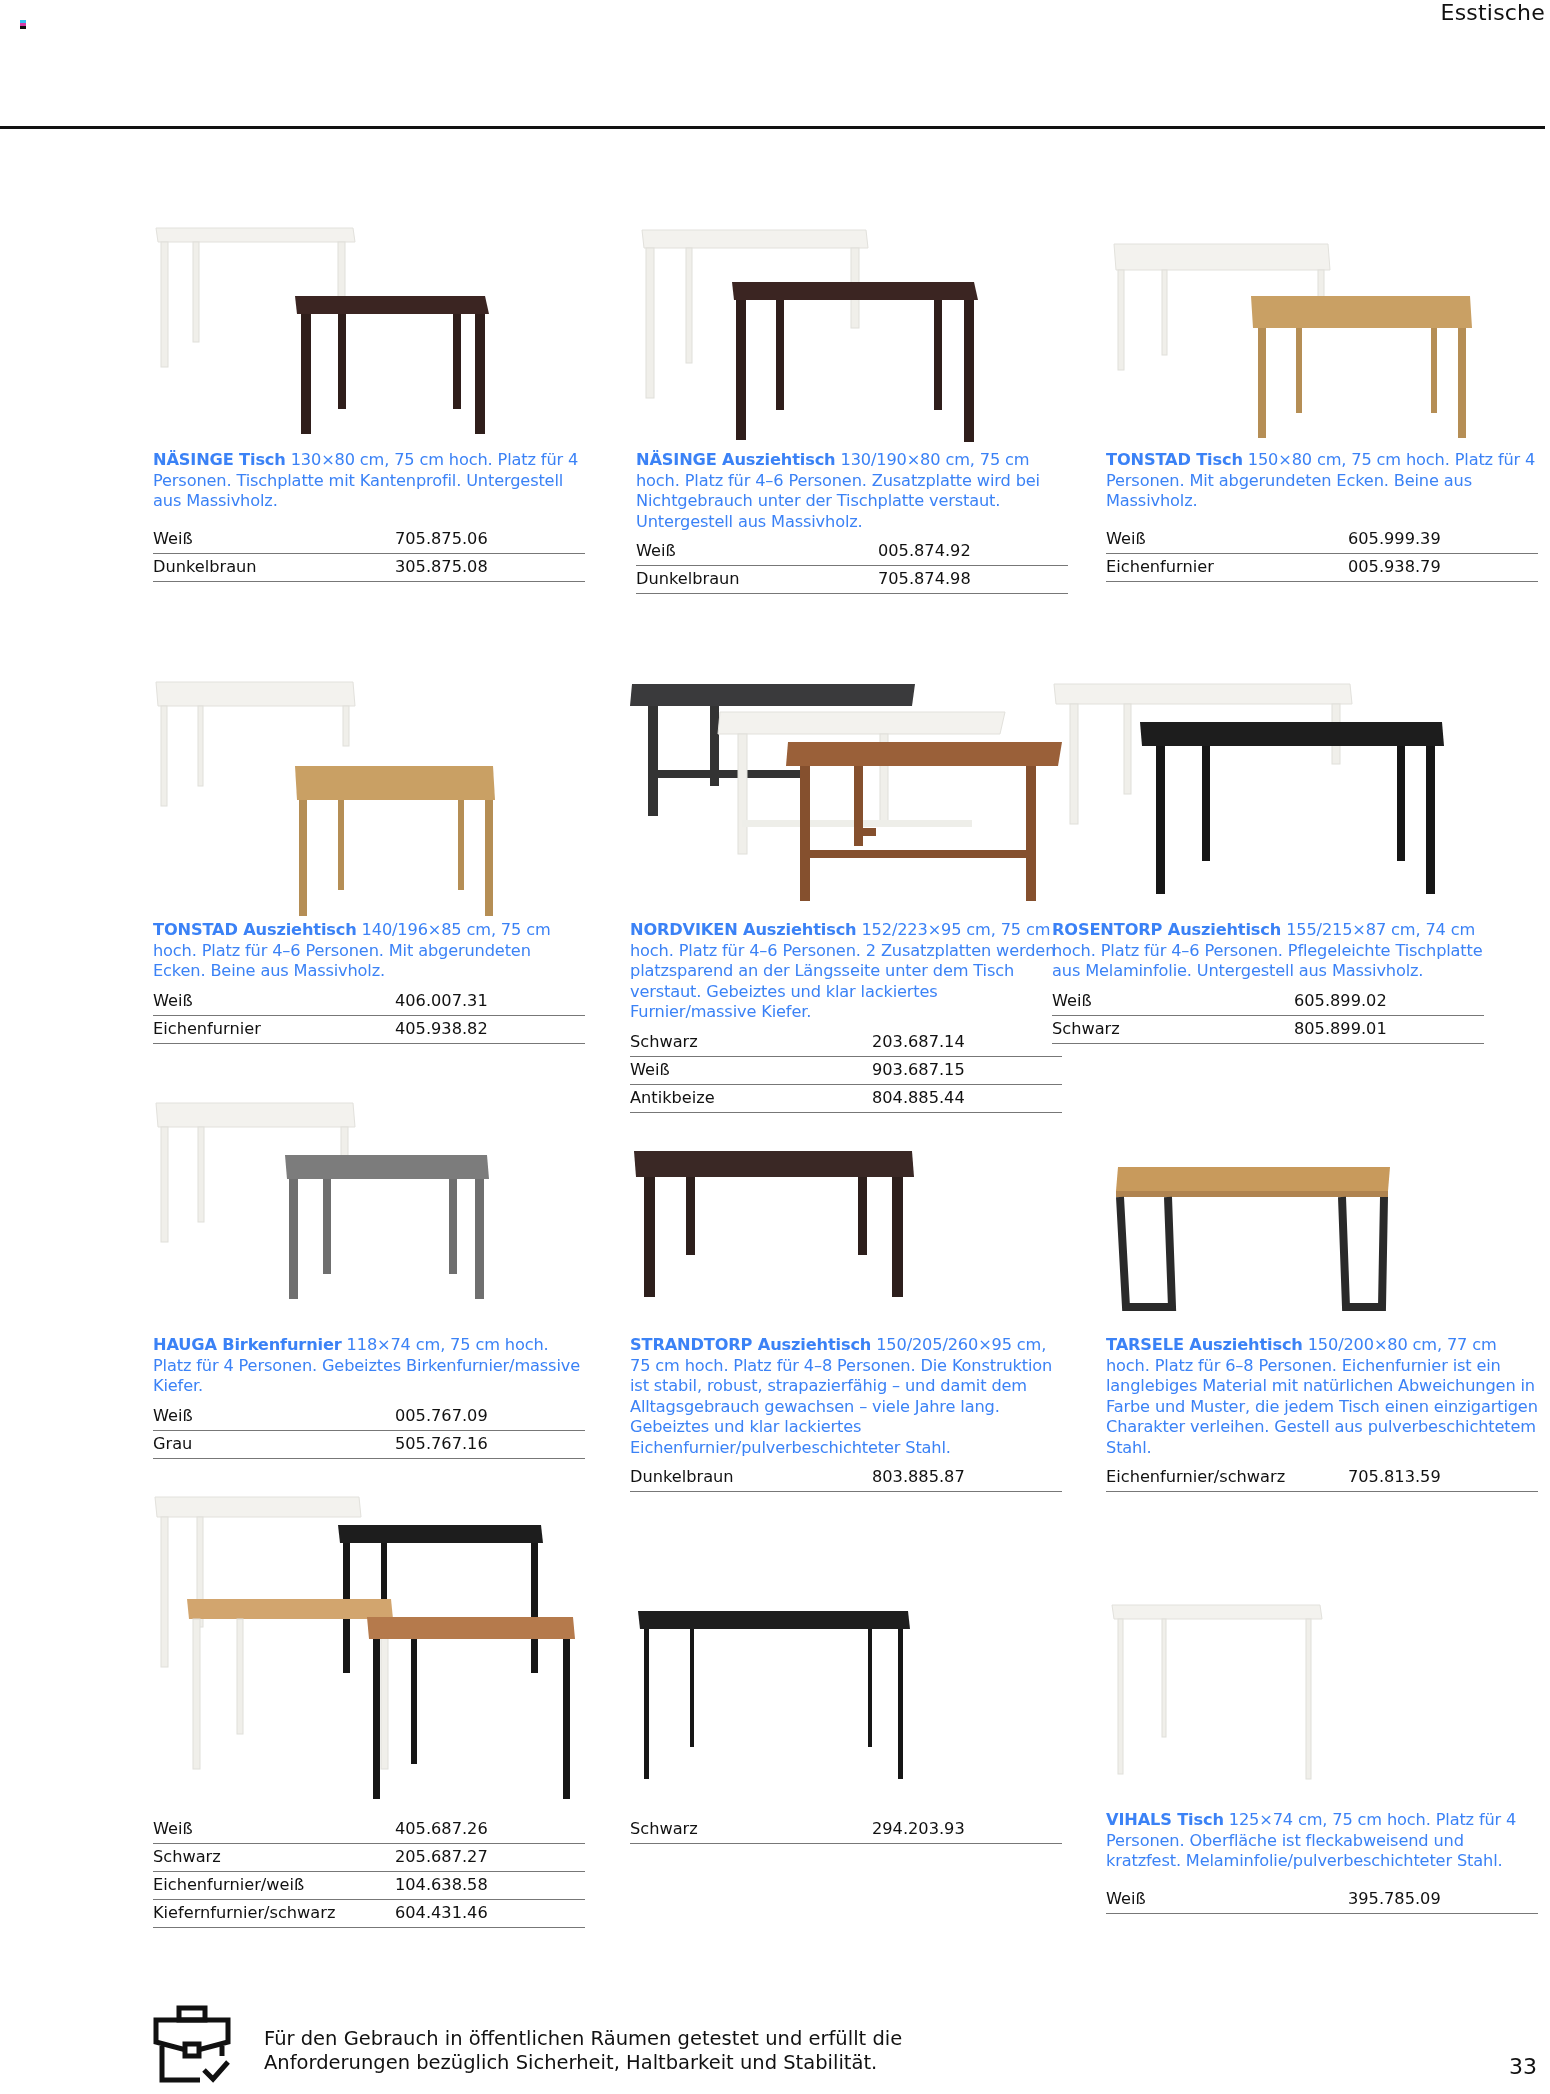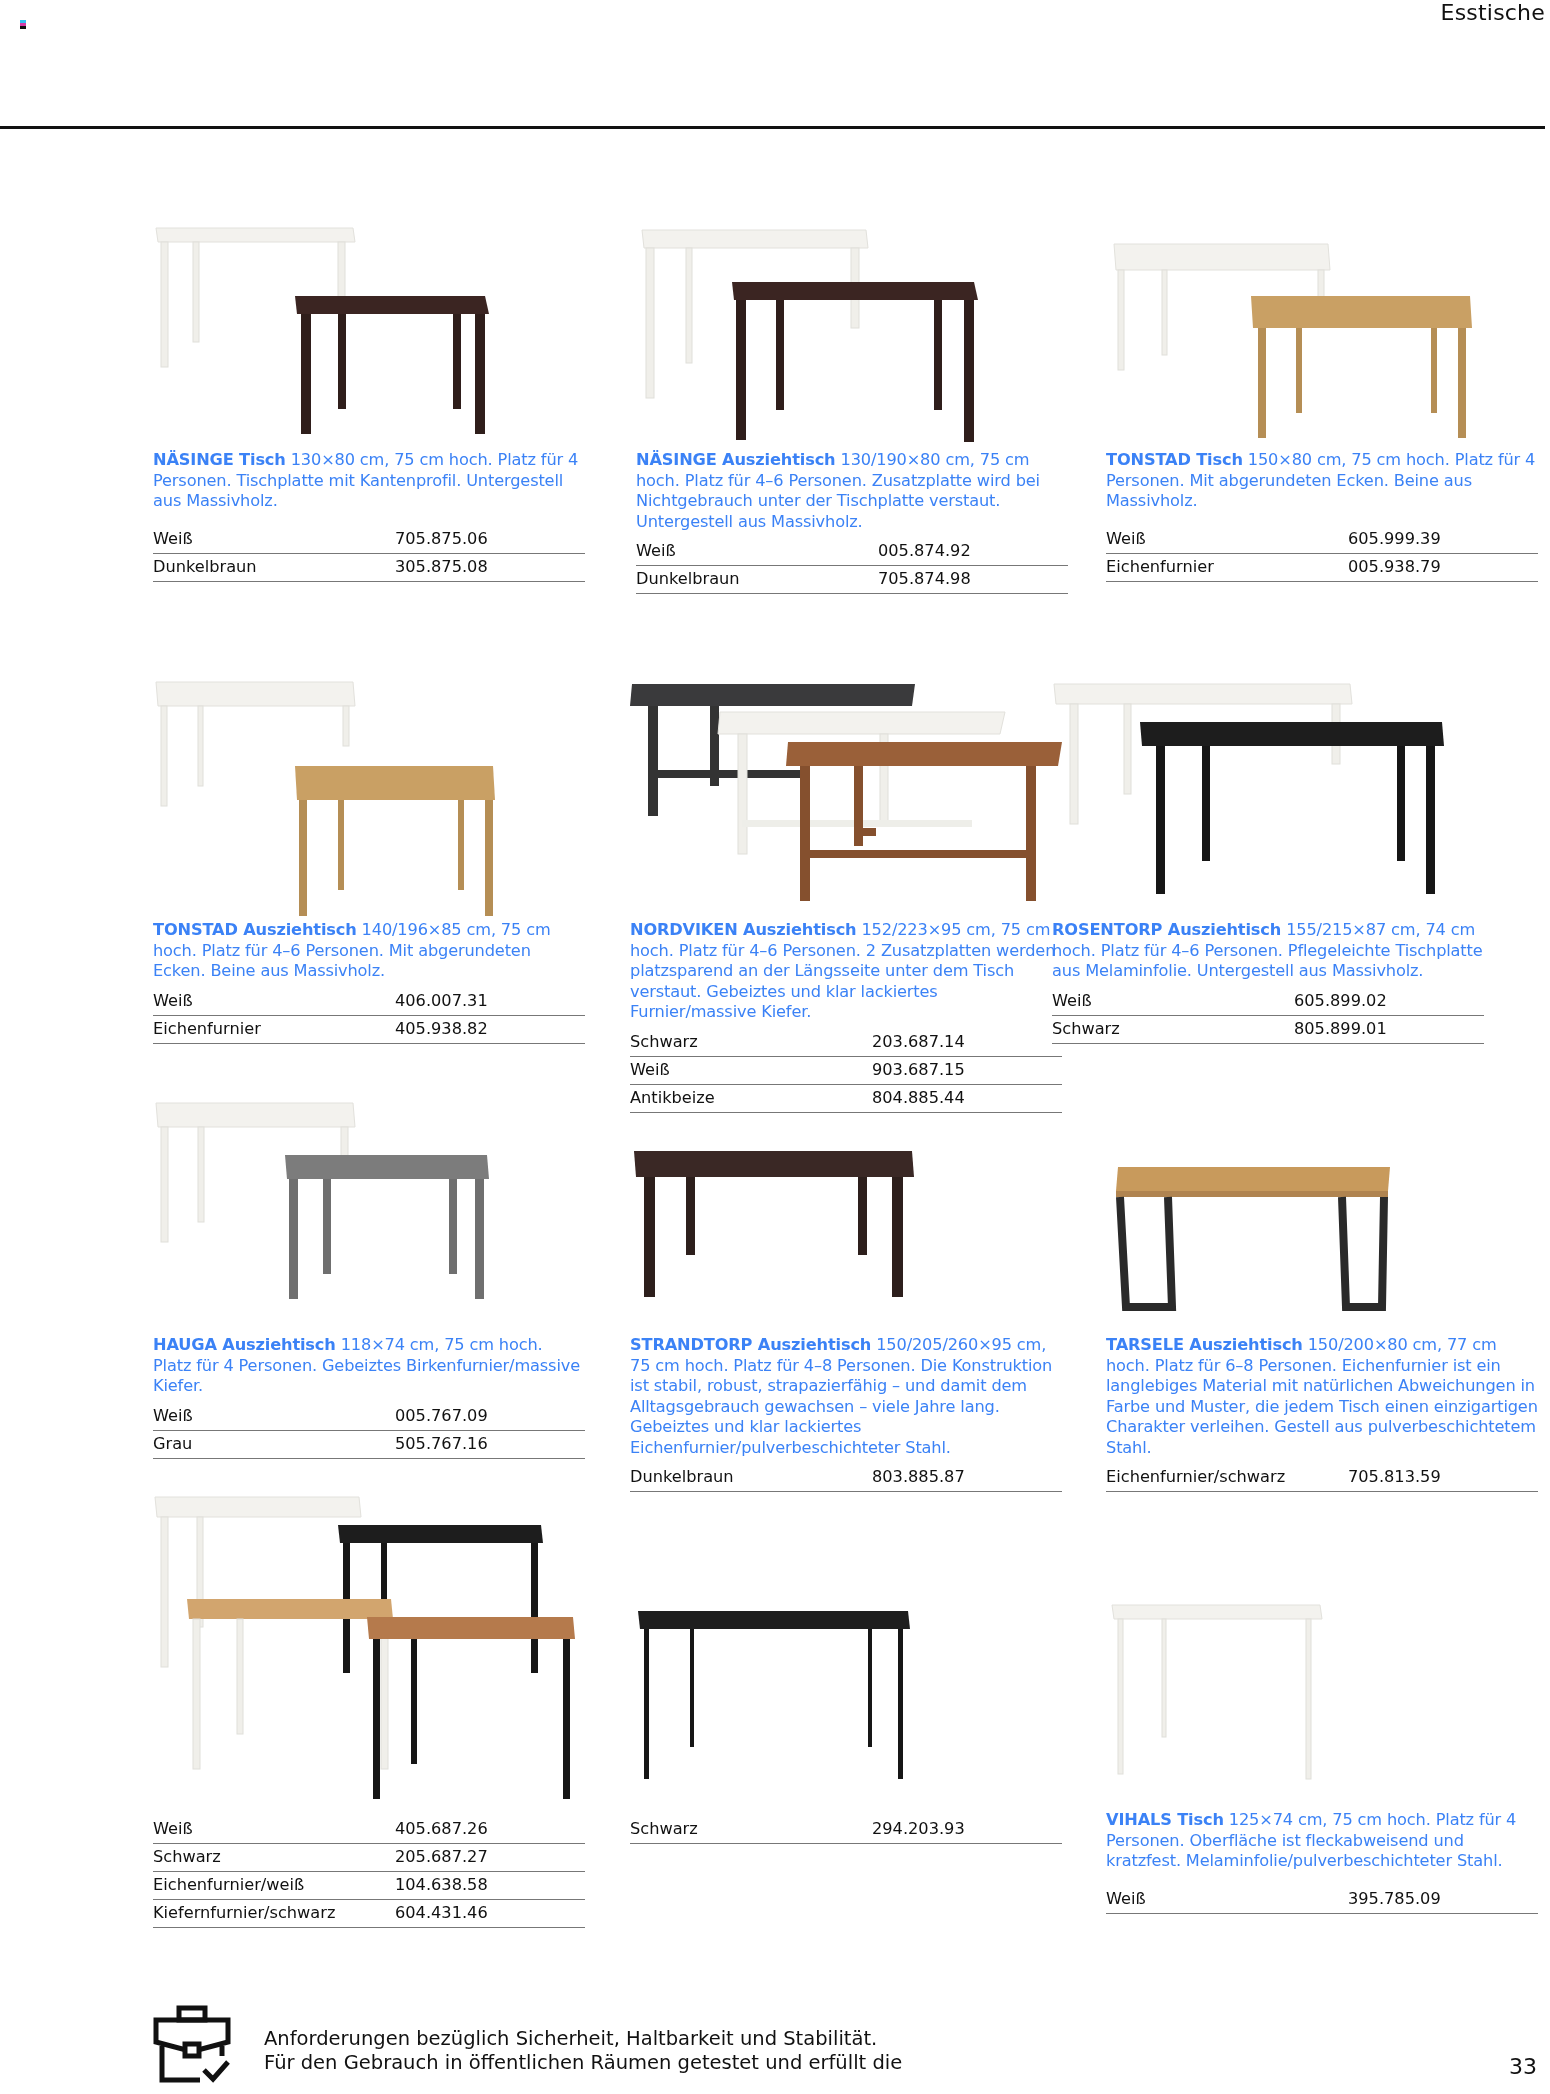--- a/index.html
+++ b/index.html
@@ -239,21 +239,21 @@
       <rect x="45" y="32" width="6" height="95" fill="#f0efea" stroke="#e0dfda"></rect>
       <rect x="188" y="32" width="7" height="50" fill="#f0efea" stroke="#e0dfda"></rect>
       <polygon points="132,60 334,60 336,84 134,84" fill="#7c7c7c"></polygon>
       <rect x="136" y="84" width="9" height="120" fill="#6f6f6f"></rect>
       <rect x="170" y="84" width="8" height="95" fill="#6f6f6f"></rect>
       <rect x="296" y="84" width="8" height="95" fill="#6f6f6f"></rect>
       <rect x="322" y="84" width="9" height="120" fill="#6f6f6f"></rect>
     </svg>
   </div>
   <div class="desc">
-    <b>HAUGA Ausziehtisch</b>
+    <b>HAUGA Birkenfurnier</b>
     <span>118×74 cm, 75 cm hoch. Platz für 4 Personen. Gebeiztes Birkenfurnier/massive Kiefer.</span>
   </div>
   <div class="variants">
     <div class="variant">
         <span class="color">Weiß</span>
         <span class="num">005.767.09</span>
       </div>
     <div class="variant">
         <span class="color">Grau</span>
         <span class="num">505.767.16</span>
@@ -391,16 +391,16 @@
   <svg width="80" height="82" viewBox="0 0 80 82">
     <rect x="27" y="4" width="26" height="12" fill="none" stroke="#111" stroke-width="5"></rect>
     <path d="M4,16 L76,16 L76,38 L46,46 L34,46 L4,38 Z" fill="none" stroke="#111" stroke-width="5" stroke-linejoin="miter"></path>
     <rect x="33" y="40" width="14" height="12" fill="#fff" stroke="#111" stroke-width="5"></rect>
     <path d="M10,42 L10,76 L48,76" fill="none" stroke="#111" stroke-width="5"></path>
     <path d="M70,42 L70,52" fill="none" stroke="#111" stroke-width="5"></path>
     <path d="M52,66 L61,75 L76,58" fill="none" stroke="#111" stroke-width="5"></path>
   </svg>
 </div>
 <div class="footer-text">
+  <div>Für den Gebrauch in öffentlichen Räumen getestet und erfüllt die</div>
   <div>Anforderungen bezüglich Sicherheit, Haltbarkeit und Stabilität.</div>
-  <div>Für den Gebrauch in öffentlichen Räumen getestet und erfüllt die</div>
 </div>
 <div class="page-number">33</div>
 
 </body></html>

